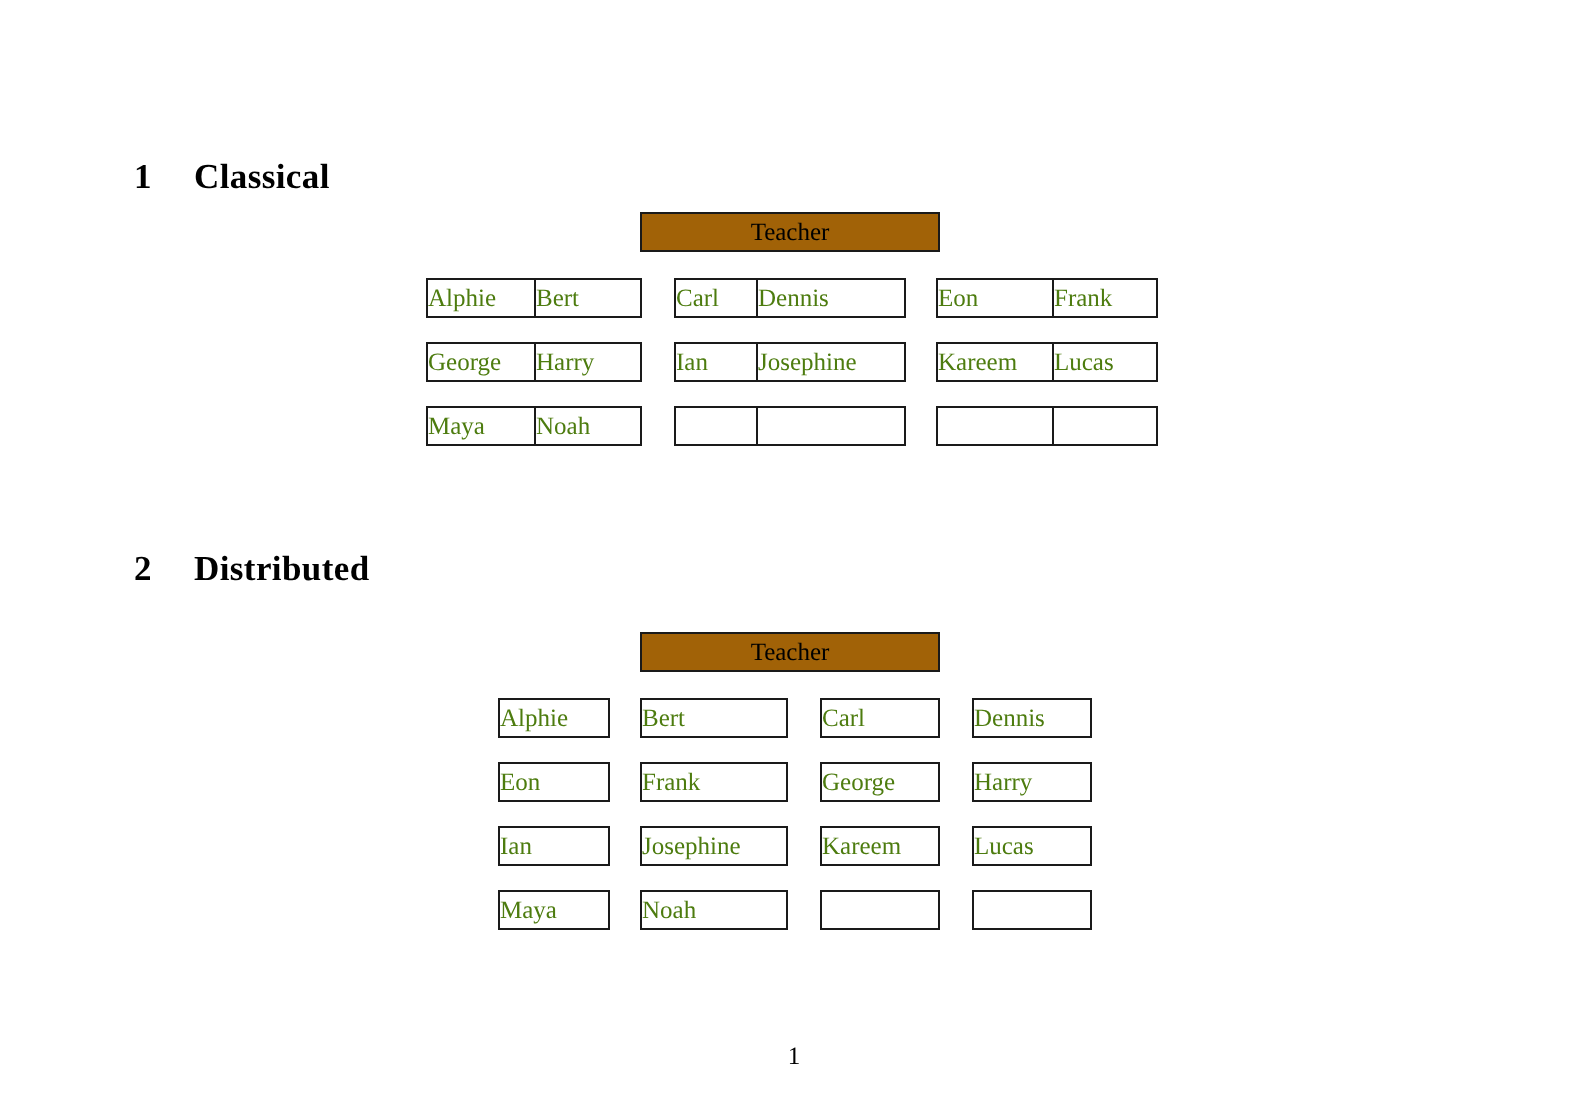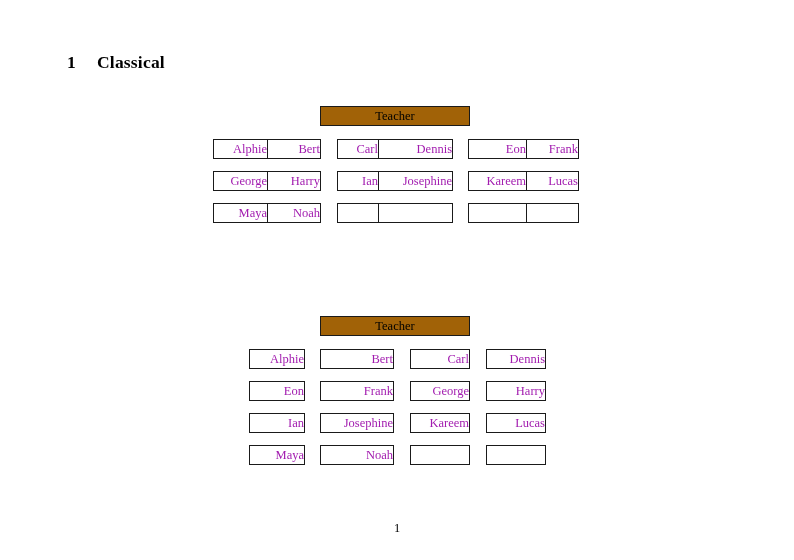--- a/index.html
+++ b/index.html
@@ -30,21 +30,21 @@
     white-space: nowrap;
   }
   .section-heading .sec-num {
     display: inline-block;
     width: 30px;
   }
   .section-heading .sec-title {
     display: inline-block;
   }
 
-  #heading-classical   { left: 67px; top: 52px; }
+  #heading-classical   { left: 67px; top: 78px; }
   #heading-distributed { left: 67px; top: 274px; }
 
   
   .diagram {
     position: absolute;
     left: 0;
     top: 0;
     width: 794px;
   }
 
@@ -64,24 +64,24 @@
     box-sizing: content-box;
     font-size: 0;
     background: #ffffff;
   }
 
   .cell {
     display: inline-block;
     vertical-align: top;
     height: 18px;
     line-height: 18px;
-    text-align: right;
+    text-align: left;
     font-size: 12.5px;
     font-family: "Liberation Serif", "DejaVu Serif", serif;
-    color: #a21caf;
+    color: #4d7c0f;
     overflow: hidden;
     box-sizing: border-box;
     background: transparent;
   }
   .cell + .cell {
     border-left: 1px solid #1a1a1a;
   }
 
   
   .gap {
@@ -123,20 +123,23 @@
 
   <div class="diagram" id="diagram-classical">
 
     <div class="teacher-box" id="teacher-classical" style="left: 320px; top: 106px; width: 148px;">Teacher</div>
 
     <div class="box-row" id="cl-row-0" style="left: 213px; top: 139px;"><span class="group"><span class="cell" style="width: 53px;">Alphie</span><span class="cell" style="width: 53px;">Bert</span></span><span class="gap" style="width: 16px;"></span><span class="group"><span class="cell" style="width: 40px;">Carl</span><span class="cell" style="width: 74px;">Dennis</span></span><span class="gap" style="width: 15px;"></span><span class="group"><span class="cell" style="width: 57px;">Eon</span><span class="cell" style="width: 52px;">Frank</span></span></div>
     <div class="box-row" id="cl-row-1" style="left: 213px; top: 171px;"><span class="group"><span class="cell" style="width: 53px;">George</span><span class="cell" style="width: 53px;">Harry</span></span><span class="gap" style="width: 16px;"></span><span class="group"><span class="cell" style="width: 40px;">Ian</span><span class="cell" style="width: 74px;">Josephine</span></span><span class="gap" style="width: 15px;"></span><span class="group"><span class="cell" style="width: 57px;">Kareem</span><span class="cell" style="width: 52px;">Lucas</span></span></div>
     <div class="box-row" id="cl-row-2" style="left: 213px; top: 203px;"><span class="group"><span class="cell" style="width: 53px;">Maya</span><span class="cell" style="width: 53px;">Noah</span></span><span class="gap" style="width: 16px;"></span><span class="group"><span class="cell" style="width: 40px;"></span><span class="cell" style="width: 74px;"></span></span><span class="gap" style="width: 15px;"></span><span class="group"><span class="cell" style="width: 57px;"></span><span class="cell" style="width: 52px;"></span></span></div>
   </div>
 
+  <div class="section-heading" id="heading-distributed">
+    <span class="sec-num">2</span><span class="sec-title">Distributed</span>
+  </div>
 
   <div class="diagram" id="diagram-distributed">
 
     <div class="teacher-box" id="teacher-distributed" style="left: 320px; top: 316px; width: 148px;">Teacher</div>
 
     <div class="box-row" id="di-row-0" style="left: 249px; top: 349px;"><span class="group"><span class="cell" style="width: 54px;">Alphie</span></span><span class="gap" style="width: 15px;"></span><span class="group"><span class="cell" style="width: 72px;">Bert</span></span><span class="gap" style="width: 16px;"></span><span class="group"><span class="cell" style="width: 58px;">Carl</span></span><span class="gap" style="width: 16px;"></span><span class="group"><span class="cell" style="width: 58px;">Dennis</span></span></div>
     <div class="box-row" id="di-row-1" style="left: 249px; top: 381px;"><span class="group"><span class="cell" style="width: 54px;">Eon</span></span><span class="gap" style="width: 15px;"></span><span class="group"><span class="cell" style="width: 72px;">Frank</span></span><span class="gap" style="width: 16px;"></span><span class="group"><span class="cell" style="width: 58px;">George</span></span><span class="gap" style="width: 16px;"></span><span class="group"><span class="cell" style="width: 58px;">Harry</span></span></div>
     <div class="box-row" id="di-row-2" style="left: 249px; top: 413px;"><span class="group"><span class="cell" style="width: 54px;">Ian</span></span><span class="gap" style="width: 15px;"></span><span class="group"><span class="cell" style="width: 72px;">Josephine</span></span><span class="gap" style="width: 16px;"></span><span class="group"><span class="cell" style="width: 58px;">Kareem</span></span><span class="gap" style="width: 16px;"></span><span class="group"><span class="cell" style="width: 58px;">Lucas</span></span></div>
     <div class="box-row" id="di-row-3" style="left: 249px; top: 445px;"><span class="group"><span class="cell" style="width: 54px;">Maya</span></span><span class="gap" style="width: 15px;"></span><span class="group"><span class="cell" style="width: 72px;">Noah</span></span><span class="gap" style="width: 16px;"></span><span class="group"><span class="cell" style="width: 58px;"></span></span><span class="gap" style="width: 16px;"></span><span class="group"><span class="cell" style="width: 58px;"></span></span></div>
   </div>

